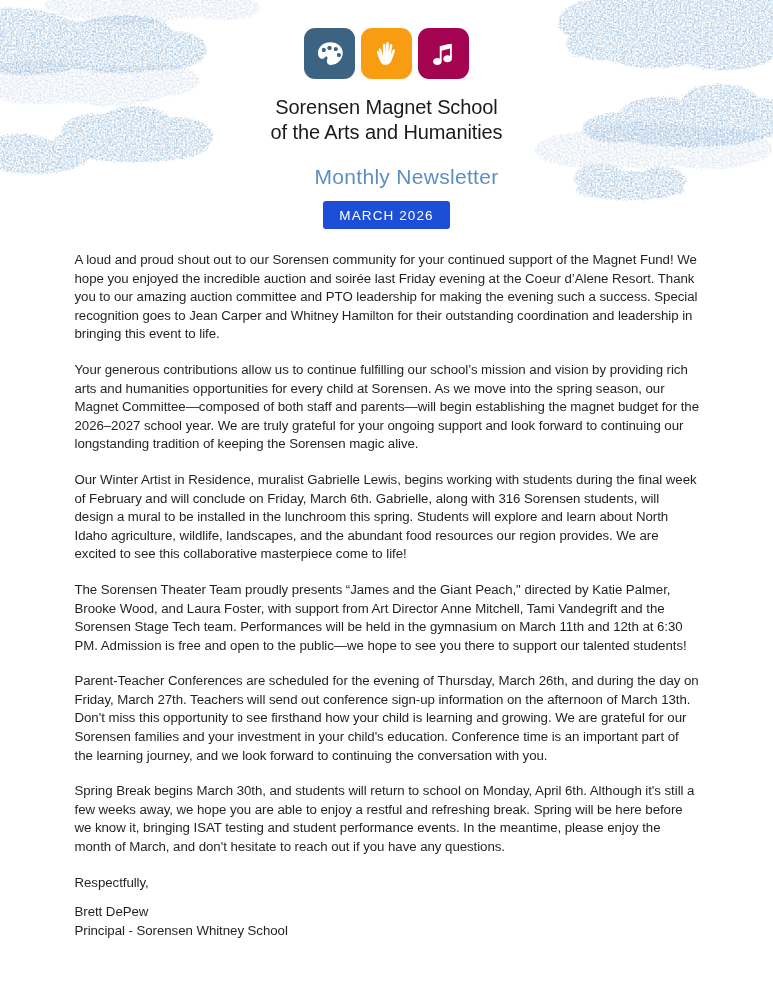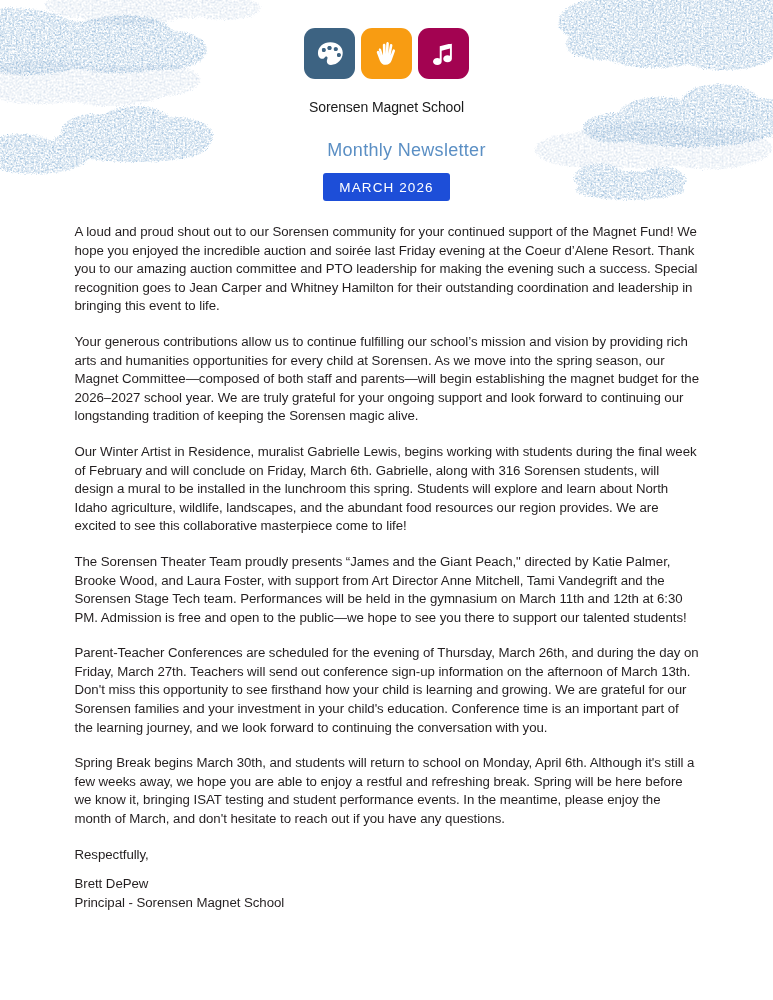--- a/index.html
+++ b/index.html
@@ -46,33 +46,33 @@
     border-radius: 11px;
     display: flex;
     align-items: center;
     justify-content: center;
   }
   .logo-tile.palette { background: #3d6382; }
   .logo-tile.hand    { background: #f89c12; }
   .logo-tile.music   { background: #a30351; }
 
   .school-name {
-    font-size: 14px;
+    font-size: 20px;
     line-height: 25px;
     color: #1a1a1a;
     font-weight: 400;
     letter-spacing: -0.1px;
     margin: 0;
     padding: 0 40px;
   }
   .school-name span { display: block; }
 
   .newsletter-label {
     margin-top: 20px;
-    font-size: 18px;
+    font-size: 21px;
     color: #5b8fc4;
     letter-spacing: 0.3px;
     font-weight: 400;
     margin-left: 40px;
   }
 
   .month-badge-wrap {
     margin-top: 12px;
     display: flex;
     justify-content: center;
@@ -228,34 +228,35 @@
     <div class="logo-tile music">
       <svg width="34" height="34" viewBox="0 0 48 48">
         <path fill="#ffffff" d="M36 8.5 18 13.2v17.3a7.2 7.2 0 0 0-3.4-.8c-3.4 0-6.1 2.2-6.1 5s2.7 5 6.1 5 6.1-2.2 6.1-5V19.4l11.7-3v10a7.2 7.2 0 0 0-3.4-.8c-3.4 0-6.1 2.2-6.1 5s2.7 5 6.1 5 6.1-2.2 6.1-5V8.5z"></path>
       </svg>
     </div>
 
   </div>
 
   <h1 class="school-name">
     <span>Sorensen Magnet School</span>
+    <span>of the Arts and Humanities</span>
   </h1>
 
   <div class="newsletter-label">Monthly Newsletter</div>
 
   <div class="month-badge-wrap">
     <div class="month-badge">MARCH 2026</div>
   </div>
 </div>
 
 <div class="content">
   <p>A loud and proud shout out to our Sorensen community for your continued support of the Magnet Fund! We hope you enjoyed the incredible auction and soirée last Friday evening at the Coeur d’Alene Resort. Thank you to our amazing auction committee and PTO leadership for making the evening such a success. Special recognition goes to Jean Carper and Whitney Hamilton for their outstanding coordination and leadership in bringing this event to life.</p>
   <p>Your generous contributions allow us to continue fulfilling our school’s mission and vision by providing rich arts and humanities opportunities for every child at Sorensen. As we move into the spring season, our Magnet Committee—composed of both staff and parents—will begin establishing the magnet budget for the 2026–2027 school year. We are truly grateful for your ongoing support and look forward to continuing our longstanding tradition of keeping the Sorensen magic alive.</p>
   <p>Our Winter Artist in Residence, muralist Gabrielle Lewis, begins working with students during the final week of February and will conclude on Friday, March 6th. Gabrielle, along with 316 Sorensen students, will design a mural to be installed in the lunchroom this spring. Students will explore and learn about North Idaho agriculture, wildlife, landscapes, and the abundant food resources our region provides. We are excited to see this collaborative masterpiece come to life!</p>
   <p>The Sorensen Theater Team proudly presents “James and the Giant Peach," directed by Katie Palmer, Brooke Wood, and Laura Foster, with support from Art Director Anne Mitchell, Tami Vandegrift and the Sorensen Stage Tech team. Performances will be held in the gymnasium on March 11th and 12th at 6:30 PM. Admission is free and open to the public—we hope to see you there to support our talented students!</p>
   <p>Parent-Teacher Conferences are scheduled for the evening of Thursday, March 26th, and during the day on Friday, March 27th. Teachers will send out conference sign-up information on the afternoon of March 13th. Don't miss this opportunity to see firsthand how your child is learning and growing. We are grateful for our Sorensen families and your investment in your child's education. Conference time is an important part of the learning journey, and we look forward to continuing the conversation with you.</p>
   <p>Spring Break begins March 30th, and students will return to school on Monday, April 6th. Although it's still a few weeks away, we hope you are able to enjoy a restful and refreshing break. Spring will be here before we know it, bringing ISAT testing and student performance events. In the meantime, please enjoy the month of March, and don't hesitate to reach out if you have any questions.</p>
   <p class="signoff">Respectfully,</p>
   <p class="signature">
     <span>Brett DePew</span>
-    <span>Principal - Sorensen Magnet School</span>
+    <span>Principal - Sorensen Whitney School</span>
   </p>
 </div>
 
 </body></html>

